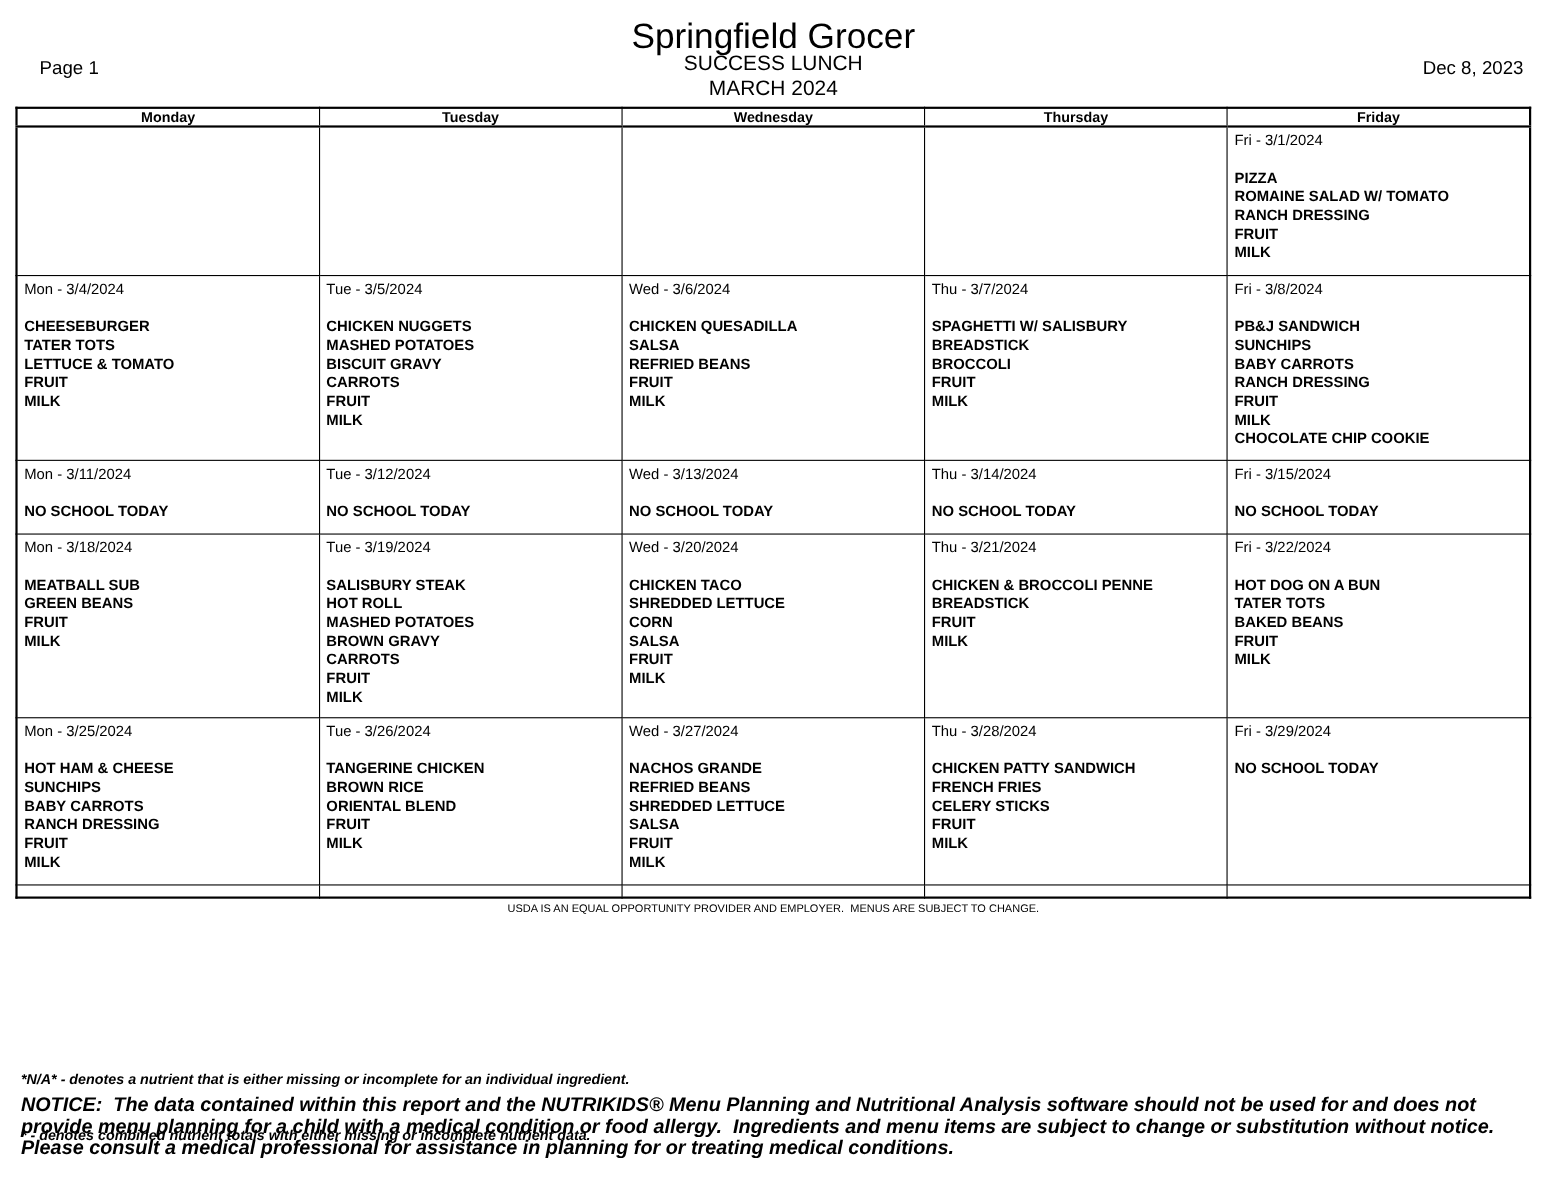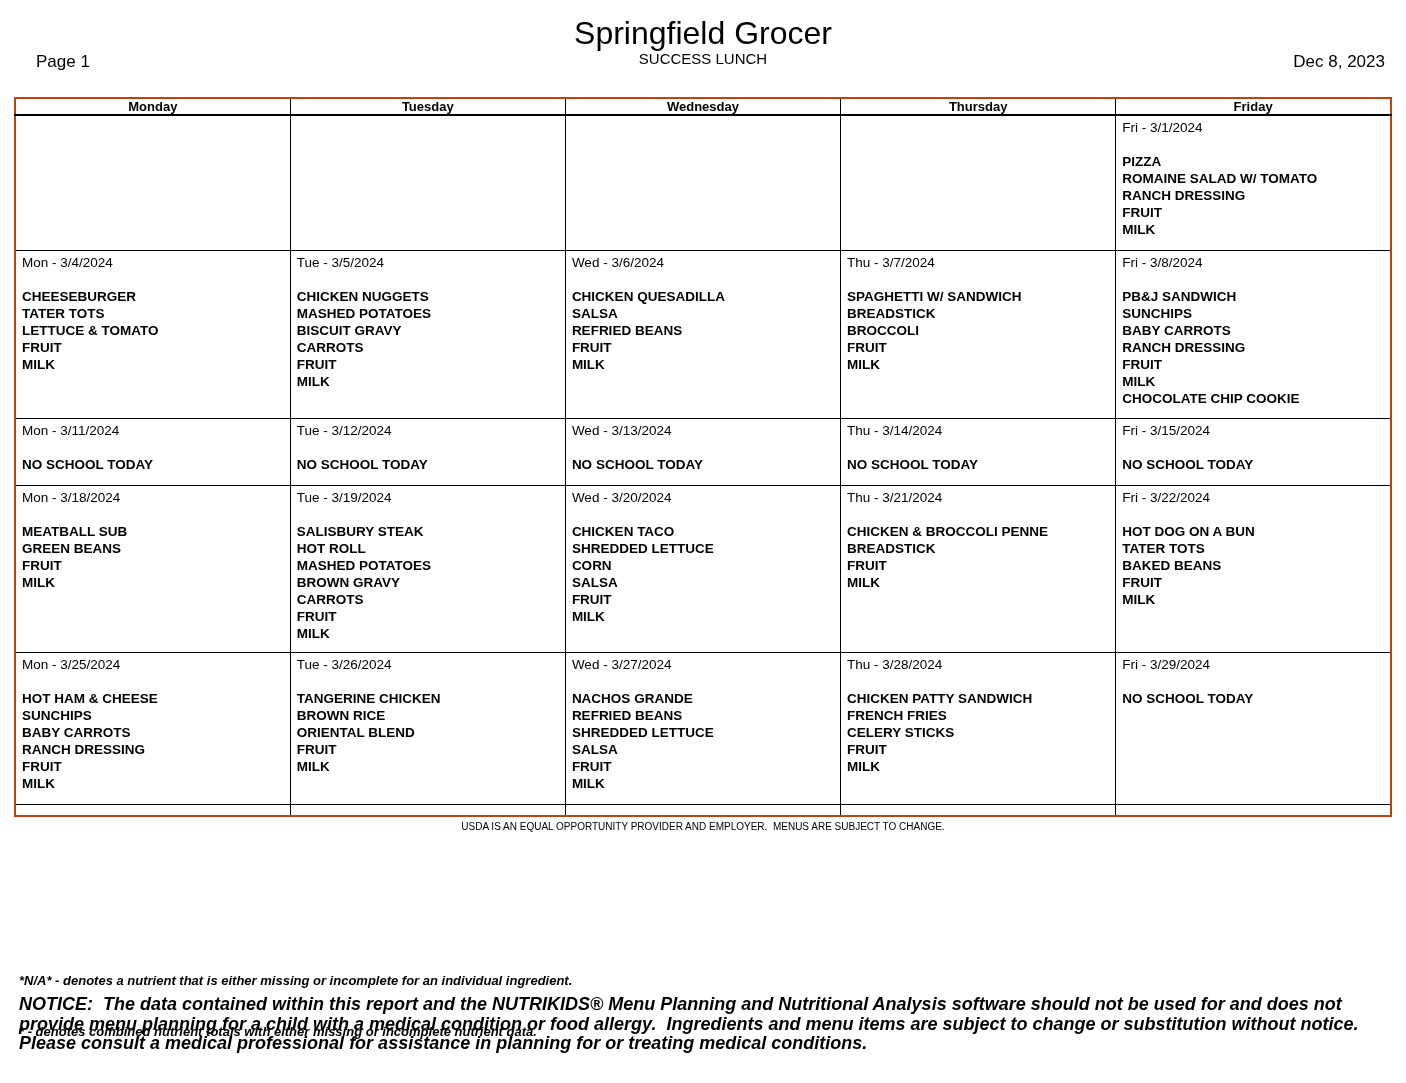--- a/index.html
+++ b/index.html
@@ -6,27 +6,27 @@
   html,body { background:#fff; }
   body {
     width:1406px; height:1083px; position:relative;
     font-family:"Liberation Sans", sans-serif; color:#000;
     -webkit-font-smoothing:none;
   }
   .page-label { position:absolute; left:36px; top:52px; font-size:17px; }
   .date-label { position:absolute; right:21px; top:52px; font-size:17px; }
   .title-stack { position:absolute; left:0; top:0; width:100%; text-align:center; }
   .report-title { margin-top:19px; font-size:32px; line-height:28px; }
-  .report-subtitle { font-size:15px; line-height:23px; }
+  .report-subtitle { font-size:19px; line-height:23px; }
   .report-month { font-size:19px; line-height:22px; }
 
   table.menu {
     position:absolute; left:14px; top:97px; width:1378px;
     border-collapse:collapse; table-layout:fixed;
-    border:2px solid #c2410c;
+    border:2px solid #000000;
   }
   table.menu th {
     border:1px solid #000; border-bottom:2px solid #000;
     height:16px; font-size:13px; font-weight:bold; text-align:center;
     padding:0; line-height:15px;
   }
   table.menu td {
     border:1px solid #000; vertical-align:top;
     padding:3px 4px 0 6px; font-size:13.5px; line-height:17px;
   }
@@ -57,20 +57,21 @@
 </style>
 </head>
 <body>
 
 <div class="page-label">Page 1</div>
 <div class="date-label">Dec 8, 2023</div>
 
 <div class="title-stack">
   <div class="report-title">Springfield Grocer</div>
   <div class="report-subtitle">SUCCESS LUNCH</div>
+  <div class="report-month">MARCH 2024</div>
 </div>
 
 <table class="menu">
   <thead>
     <tr>
         <th>Monday</th>
         <th>Tuesday</th>
         <th>Wednesday</th>
         <th>Thursday</th>
         <th>Friday</th>
@@ -117,21 +118,21 @@
           <div class="spacer"></div>
           <div class="menu-item">CHICKEN QUESADILLA</div>
           <div class="menu-item">SALSA</div>
           <div class="menu-item">REFRIED BEANS</div>
           <div class="menu-item">FRUIT</div>
           <div class="menu-item">MILK</div>
         </td>
         <td>
           <div class="cell-date">Thu - 3/7/2024</div>
           <div class="spacer"></div>
-          <div class="menu-item">SPAGHETTI W/ SANDWICH</div>
+          <div class="menu-item">SPAGHETTI W/ SALISBURY</div>
           <div class="menu-item">BREADSTICK</div>
           <div class="menu-item">BROCCOLI</div>
           <div class="menu-item">FRUIT</div>
           <div class="menu-item">MILK</div>
         </td>
         <td>
           <div class="cell-date">Fri - 3/8/2024</div>
           <div class="spacer"></div>
           <div class="menu-item">PB&amp;J SANDWICH</div>
           <div class="menu-item">SUNCHIPS</div>

